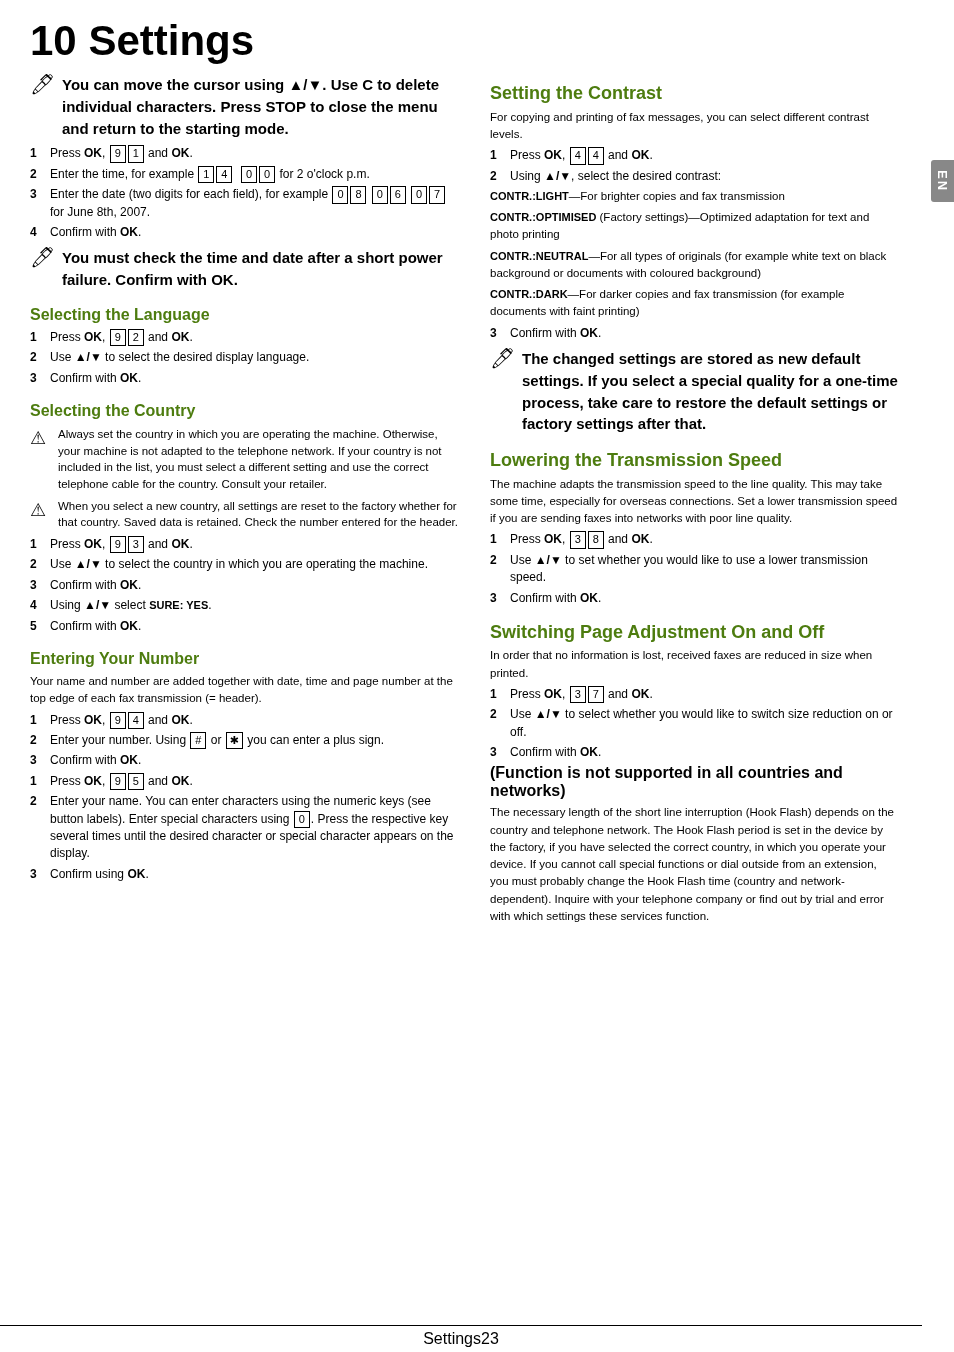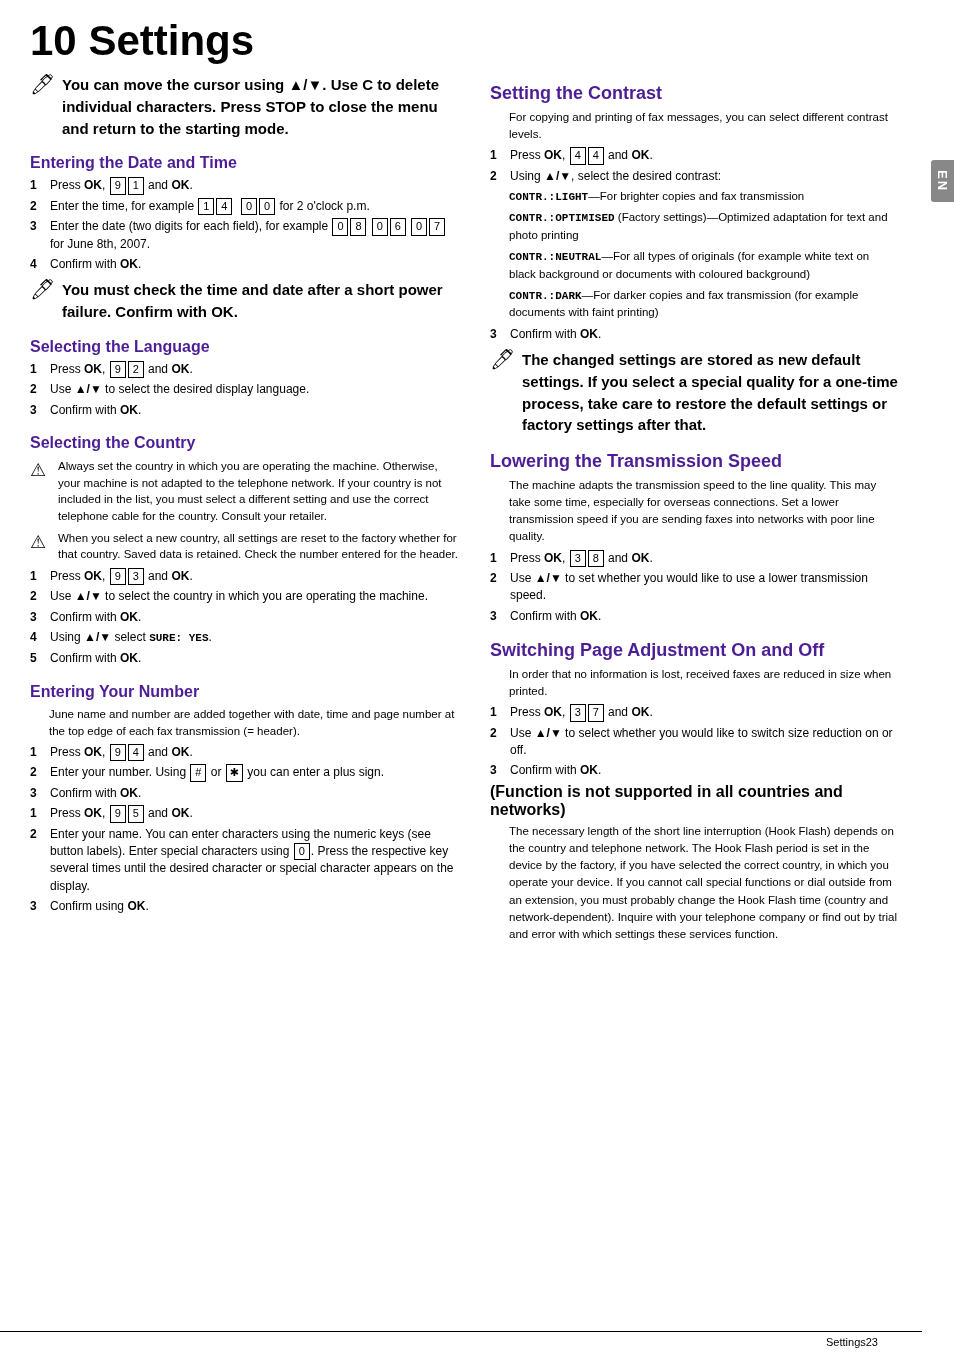--- a/index.html
+++ b/index.html
@@ -35,21 +35,21 @@
       padding: 0 18px 0 30px;
     }
     .right-col {
       flex: 1;
       padding: 0 24px 0 10px;
       border-left: none;
     }
     .section-title {
       font-size: 16px;
       font-weight: bold;
-      color: #4c1d95;
+      color: #4d7c0f;
       margin-top: 14px;
       margin-bottom: 4px;
       line-height: 1.25;
     }
     .section-title-lg {
       font-size: 18px;
     }
     ol.steps {
       list-style: none;
       padding: 0;
@@ -75,21 +75,21 @@
       padding: 0px 3px;
       font-size: 11px;
       font-family: Arial, sans-serif;
       min-width: 16px;
       text-align: center;
       line-height: 1.4;
       margin: 0 1px;
     }
     .bold { font-weight: bold; }
     .mono {
-      font-family: Liberation Mono, monospace;
+      font-family: Liberation Sans, sans-serif;
       font-weight: bold;
       font-size: 11px;
     }
     .note-box {
       display: flex;
       align-items: flex-start;
       margin: 6px 0;
     }
     .note-icon {
       font-size: 20px;
@@ -112,46 +112,45 @@
       display: flex;
       align-items: flex-start;
       margin: 5px 0;
     }
     .warn-text {
       font-size: 11.5px;
       line-height: 1.45;
     }
     .footer-bar {
       display: flex;
-      justify-content: flex-end;
+      justify-content: center;
       align-items: center;
       border-top: 1.5px solid #000;
       padding: 4px 44px;
       margin-top: auto;
-      font-size: 11px;
+      font-size: 16px;
     }
     .en-tab {
       position: absolute;
       right: 0;
       top: 160px;
       background: #888;
       color: #fff;
       font-weight: bold;
       font-size: 13px;
       writing-mode: vertical-rl;
       text-orientation: mixed;
       padding: 10px 4px;
       letter-spacing: 2px;
       border-radius: 3px 0 0 3px;
     }
     p.body-text {
       font-size: 11.5px;
       line-height: 1.5;
       margin-bottom: 4px;
-      margin-left: 19px;
     }
   </style>
 </head>
 <body>
 
 <div class="page">
   <div class="page-title">10 Settings</div>
 
   <div class="en-tab">EN</div>
 
@@ -159,21 +158,20 @@
 
     <div class="left-col">
 
       <div class="note-box">
         <span class="note-icon">🖊</span>
         <span class="note-text">
           You can move the cursor using <strong>▲/▼</strong>. Use <strong>C</strong> to delete individual characters. Press <strong>STOP</strong> to close the menu and return to the starting mode.
         </span>
       </div>
 
-      <div class="section-title">Entering the Date and Time</div>
       <ol class="steps">
         <li>
           <span class="num bold">1</span>
           <span class="step-content">Press <strong>OK</strong>, <span class="kbd">9</span><span class="kbd">1</span> and <strong>OK</strong>.</span>
         </li>
         <li>
           <span class="num bold">2</span>
           <span class="step-content">Enter the time, for example <span class="kbd">1</span><span class="kbd">4</span>&nbsp;&nbsp;<span class="kbd">0</span><span class="kbd">0</span> for 2 o'clock p.m.</span>
         </li>
         <li>
@@ -232,21 +230,21 @@
           <span class="num bold">4</span>
           <span class="step-content">Using <strong>▲/▼</strong> select <span class="mono">SURE: YES</span>.</span>
         </li>
         <li>
           <span class="num bold">5</span>
           <span class="step-content">Confirm with <strong>OK</strong>.</span>
         </li>
       </ol>
 
       <div class="section-title">Entering Your Number</div>
-      <p class="body-text">June name and number are added together with date, time and page number at the top edge of each fax transmission (= header).</p>
+      <p class="body-text">Your name and number are added together with date, time and page number at the top edge of each fax transmission (= header).</p>
       <ol class="steps">
         <li>
           <span class="num bold">1</span>
           <span class="step-content">Press <strong>OK</strong>, <span class="kbd">9</span><span class="kbd">4</span> and <strong>OK</strong>.</span>
         </li>
         <li>
           <span class="num bold">2</span>
           <span class="step-content">Enter your number. Using <span class="kbd">#</span> or <span class="kbd">✱</span> you can enter a plus sign.</span>
         </li>
         <li>

